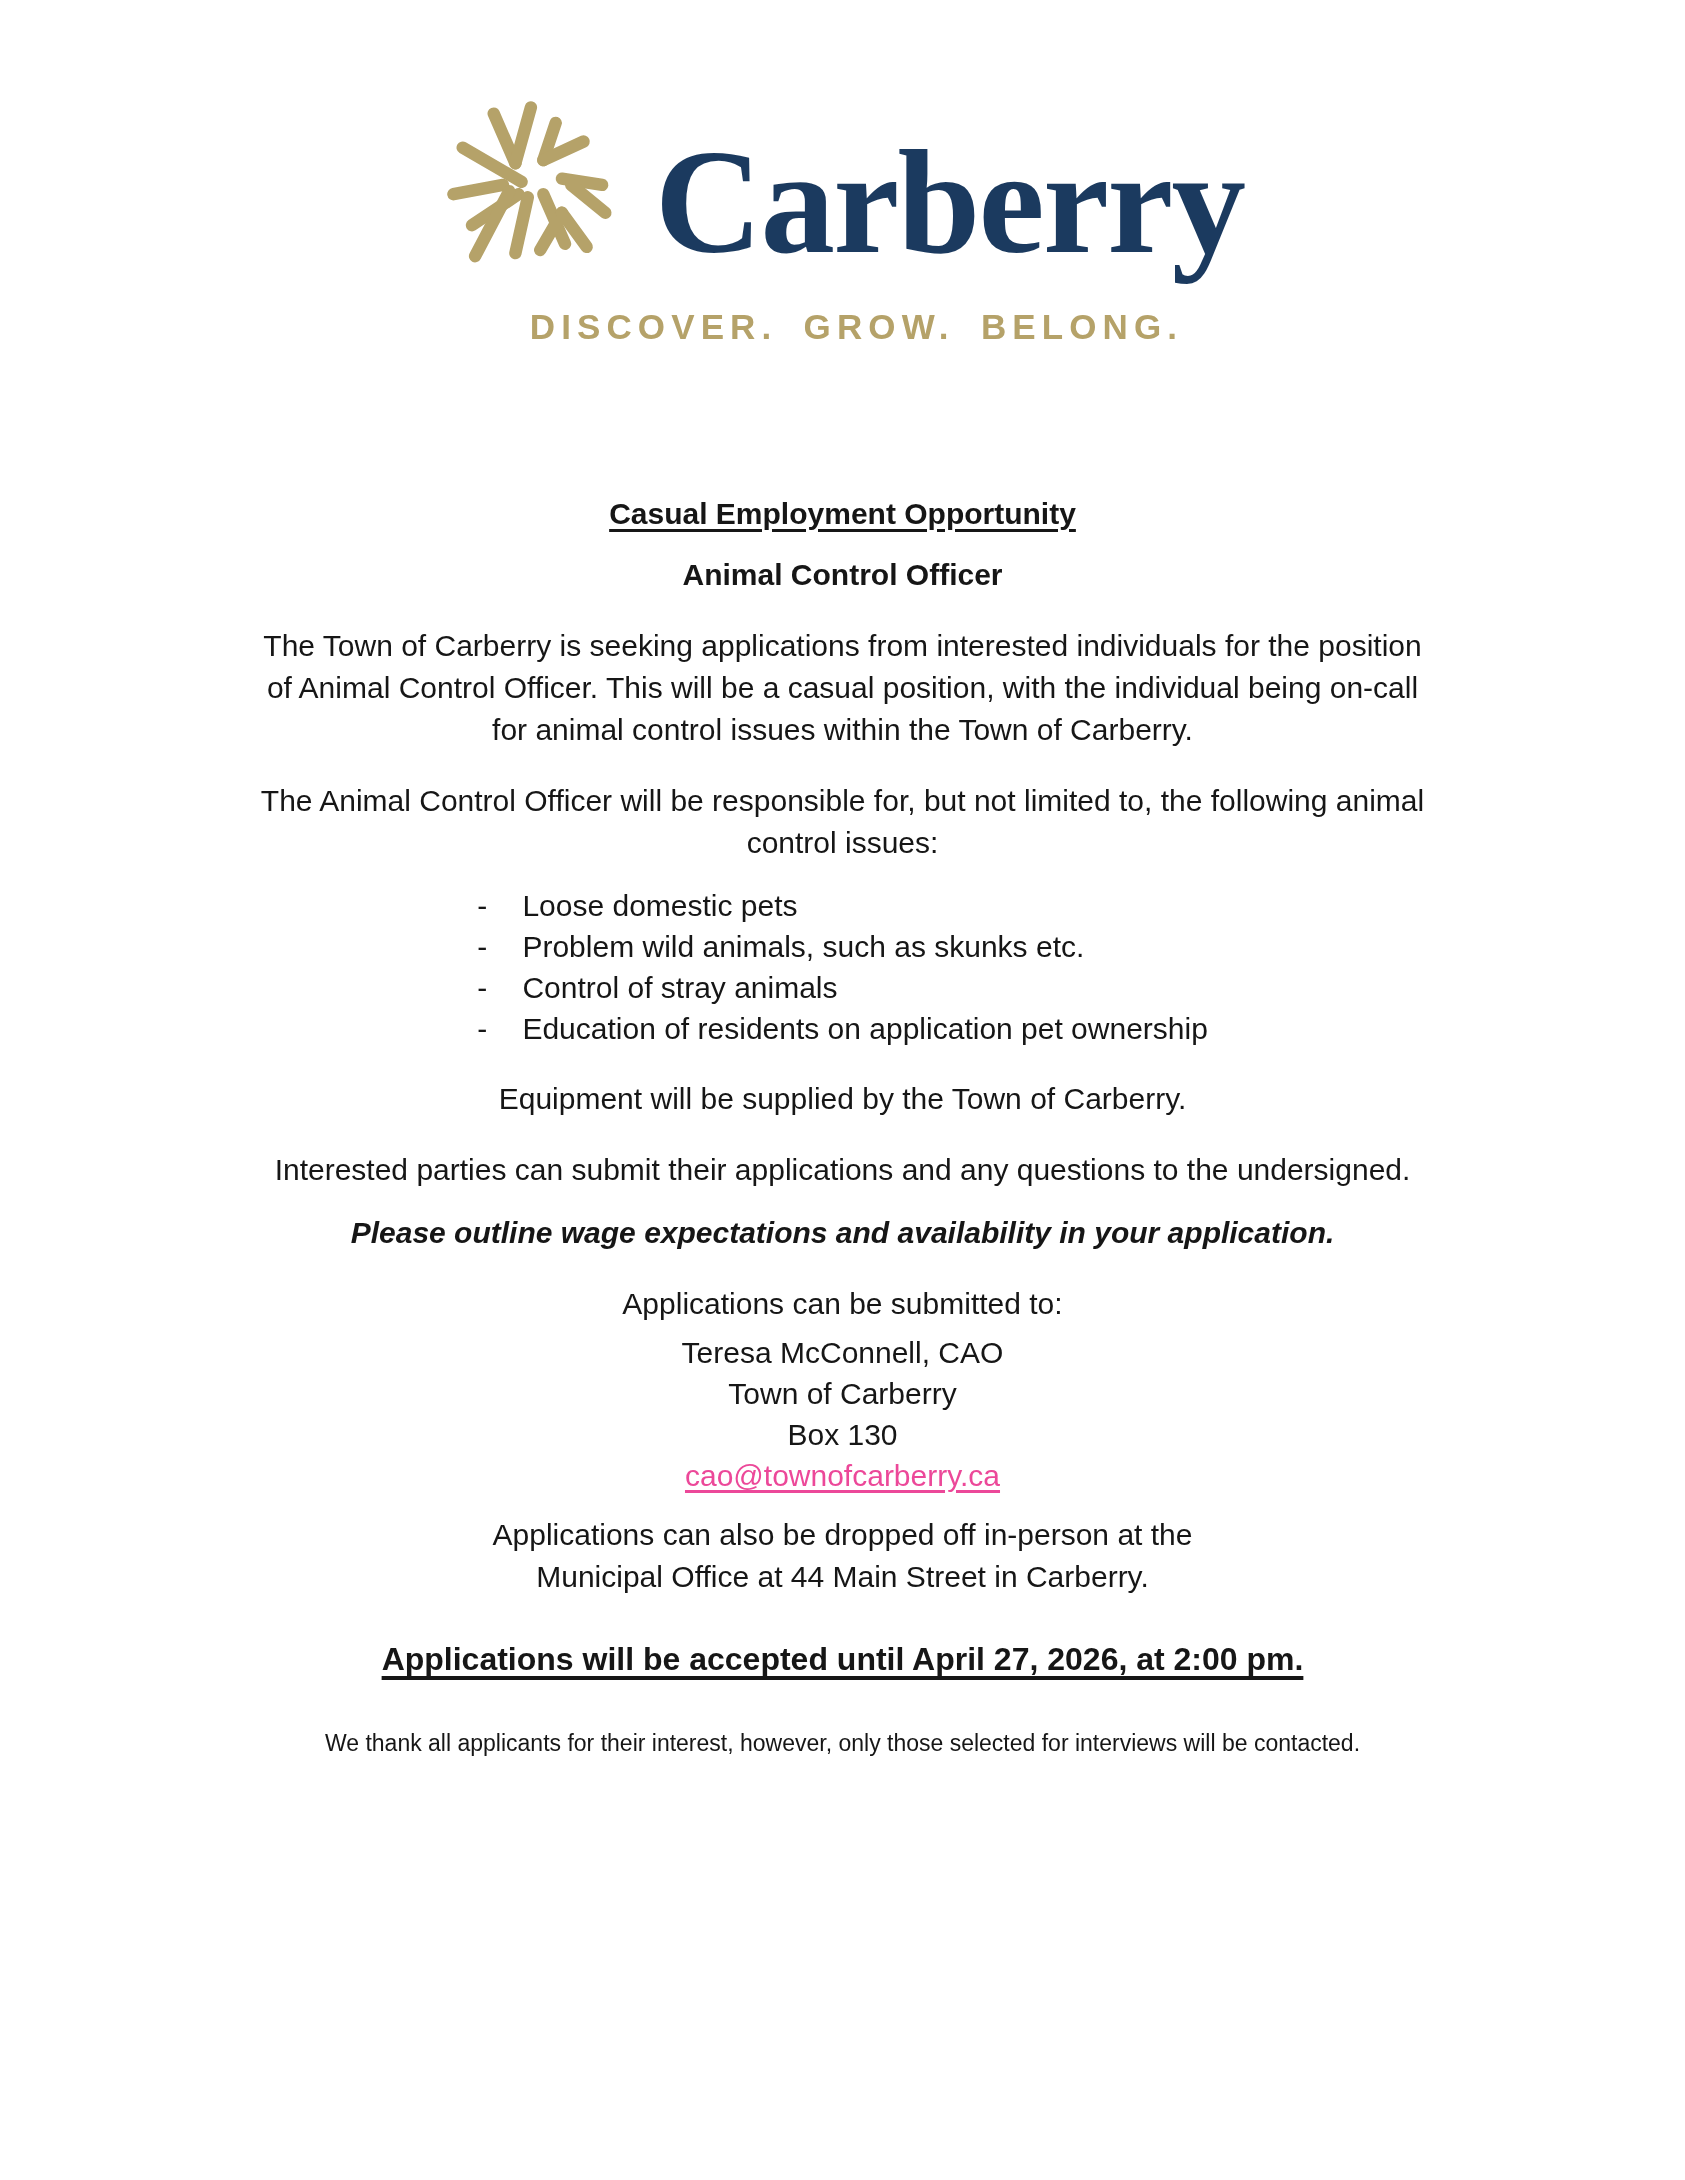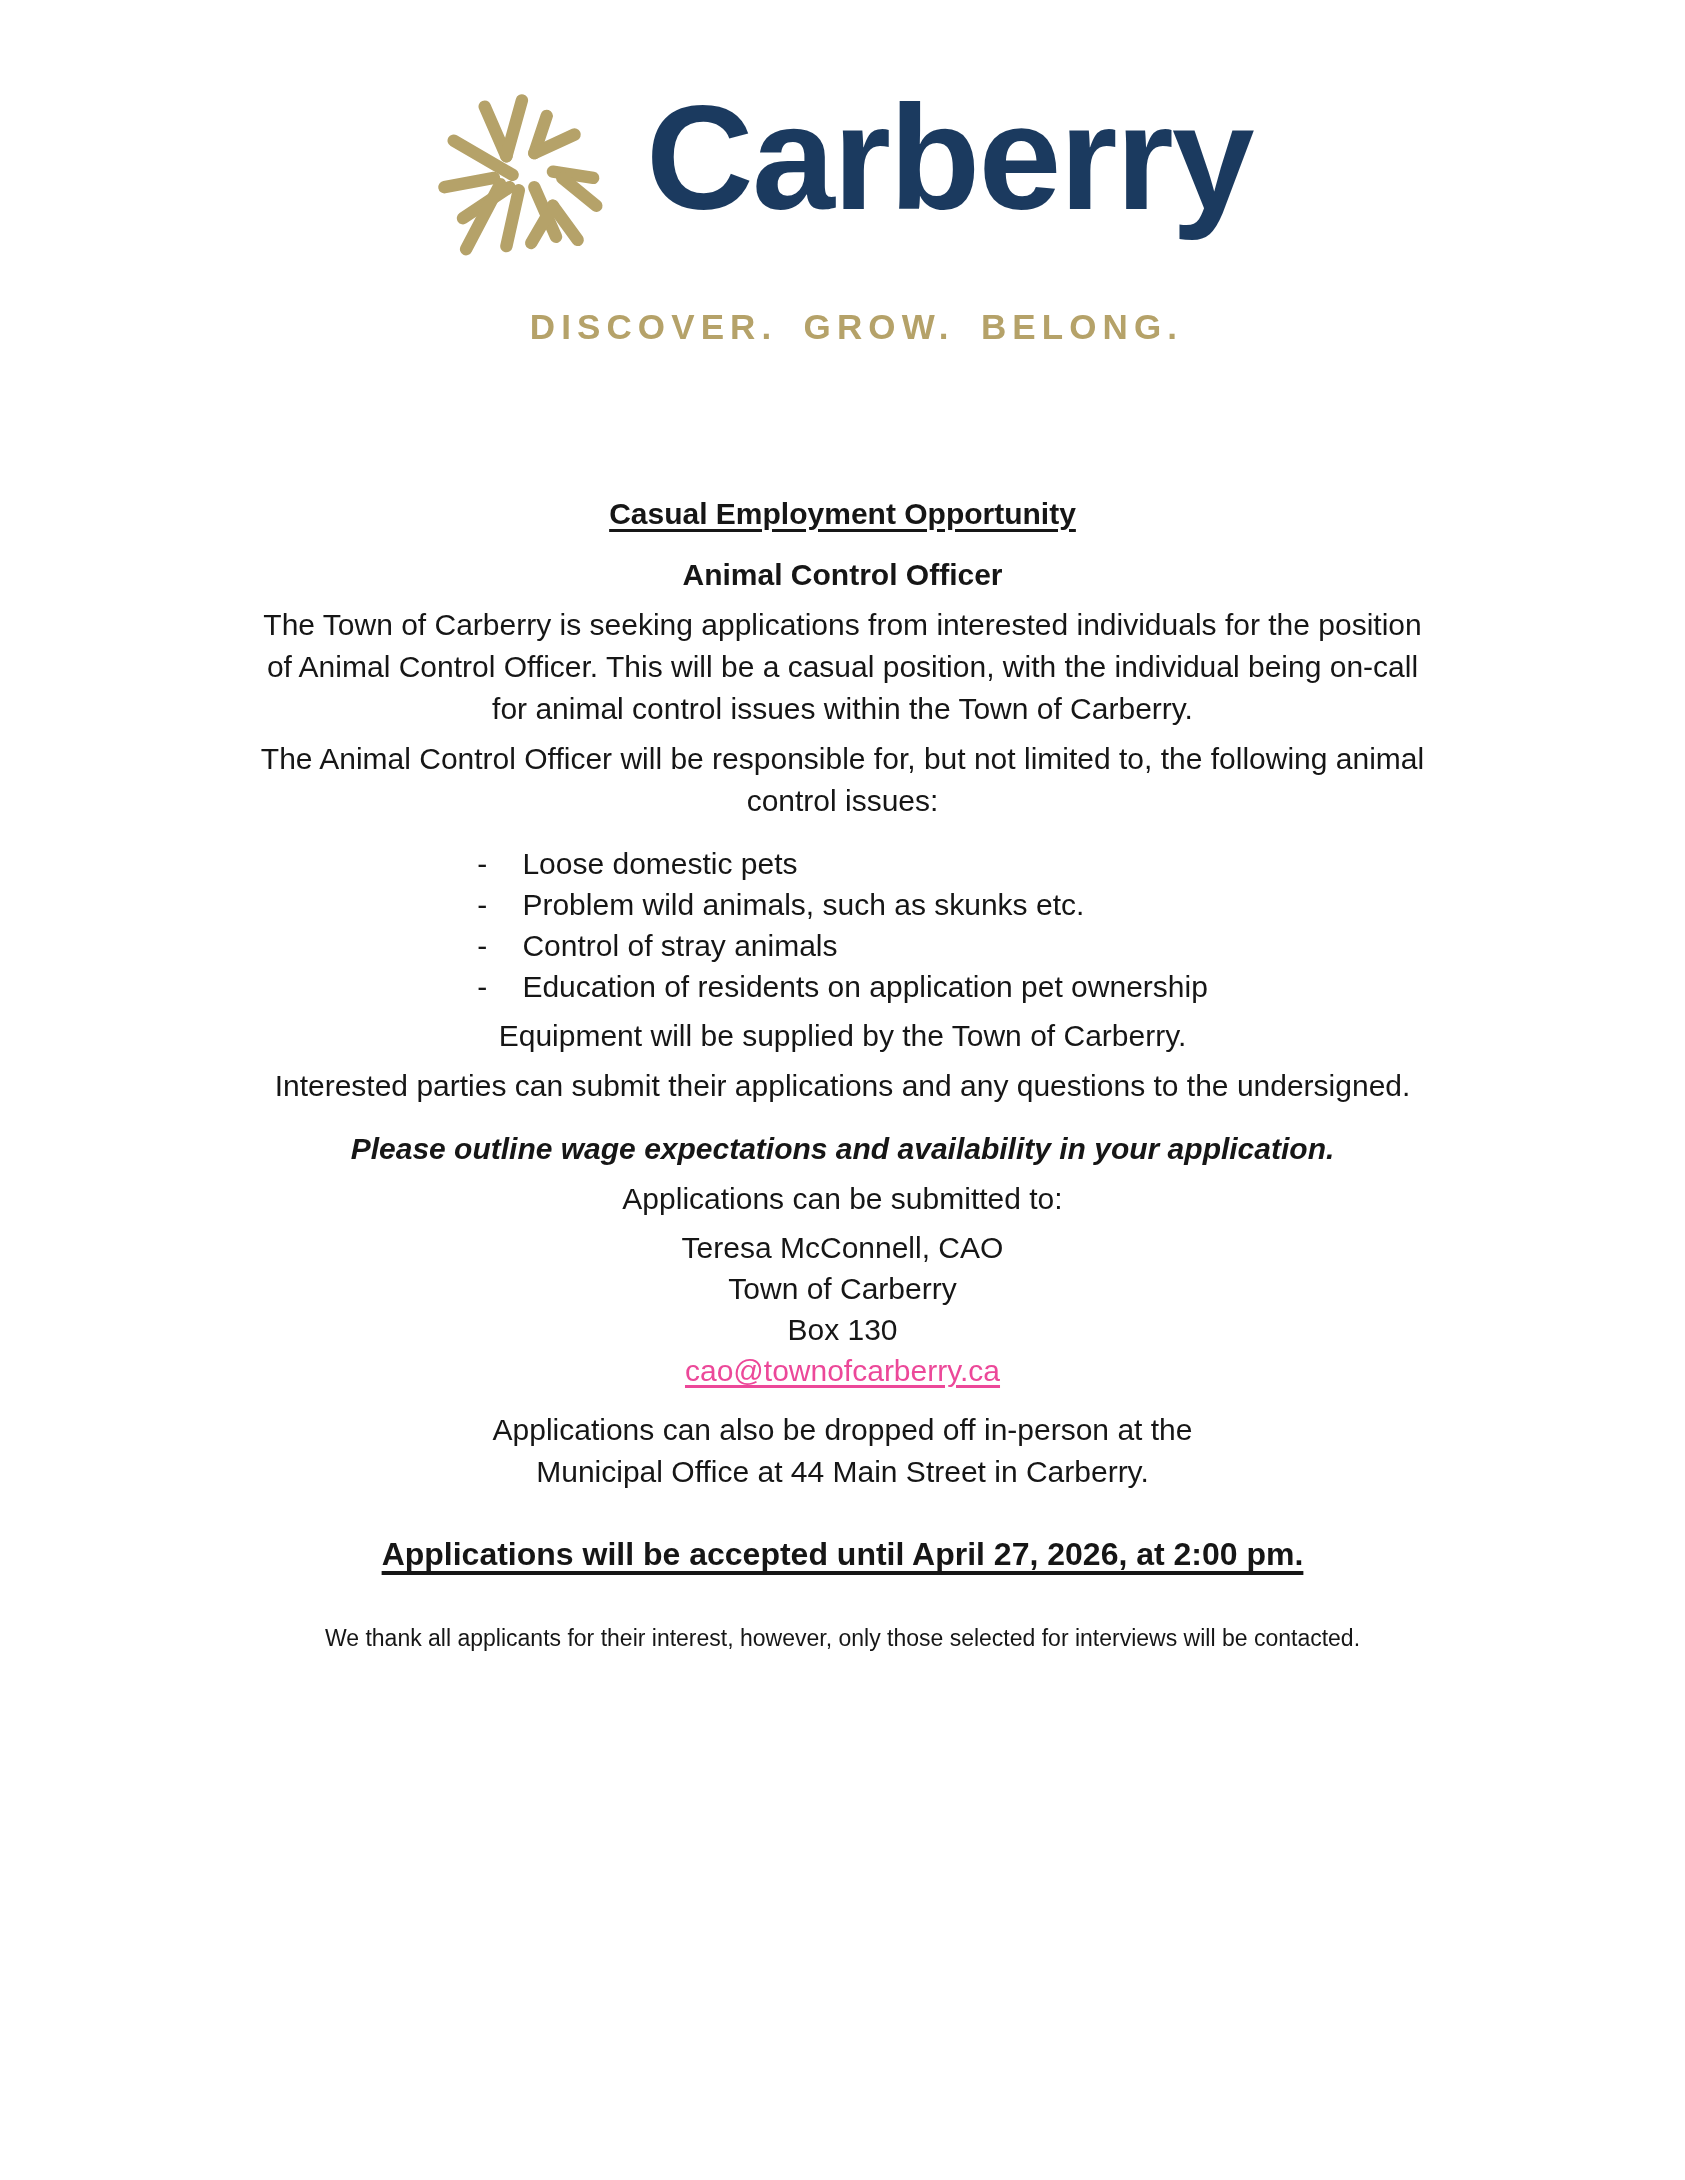--- a/index.html
+++ b/index.html
@@ -17,24 +17,25 @@
   .page {
     width: 1685px;
     height: 2180px;
     text-align: center;
     box-sizing: border-box;
     padding-top: 88px;
   }
   
   .logo-row {
     display: flex;
-    align-items: flex-start;
+    align-items: flex-end;
     justify-content: center;
     gap: 28px;
     height: 193px;
+    font-family: Liberation Serif, serif;
   }
   .starburst {
     width: 186px;
     height: 186px;
     flex: 0 0 auto;
   }
   .wordmark {
     font-size: 149px;
     font-weight: 700;
     letter-spacing: -1.8px;
@@ -60,21 +61,21 @@
     font-weight: 700;
     text-decoration: underline;
     text-underline-offset: 5.3px;
     text-decoration-thickness: 2.6px;
   }
   .doc-subtitle {
     margin-top: 19.3px;
     font-weight: 700;
   }
   .para {
-    margin-top: 8px;
+    margin-top: 29px;
     white-space: pre-line;
   }
   .bullets {
     margin: 21px auto 0 auto;
     width: fit-content;
     text-align: left;
   }
   .bullet-row {
     display: flex;
     line-height: 41px;

